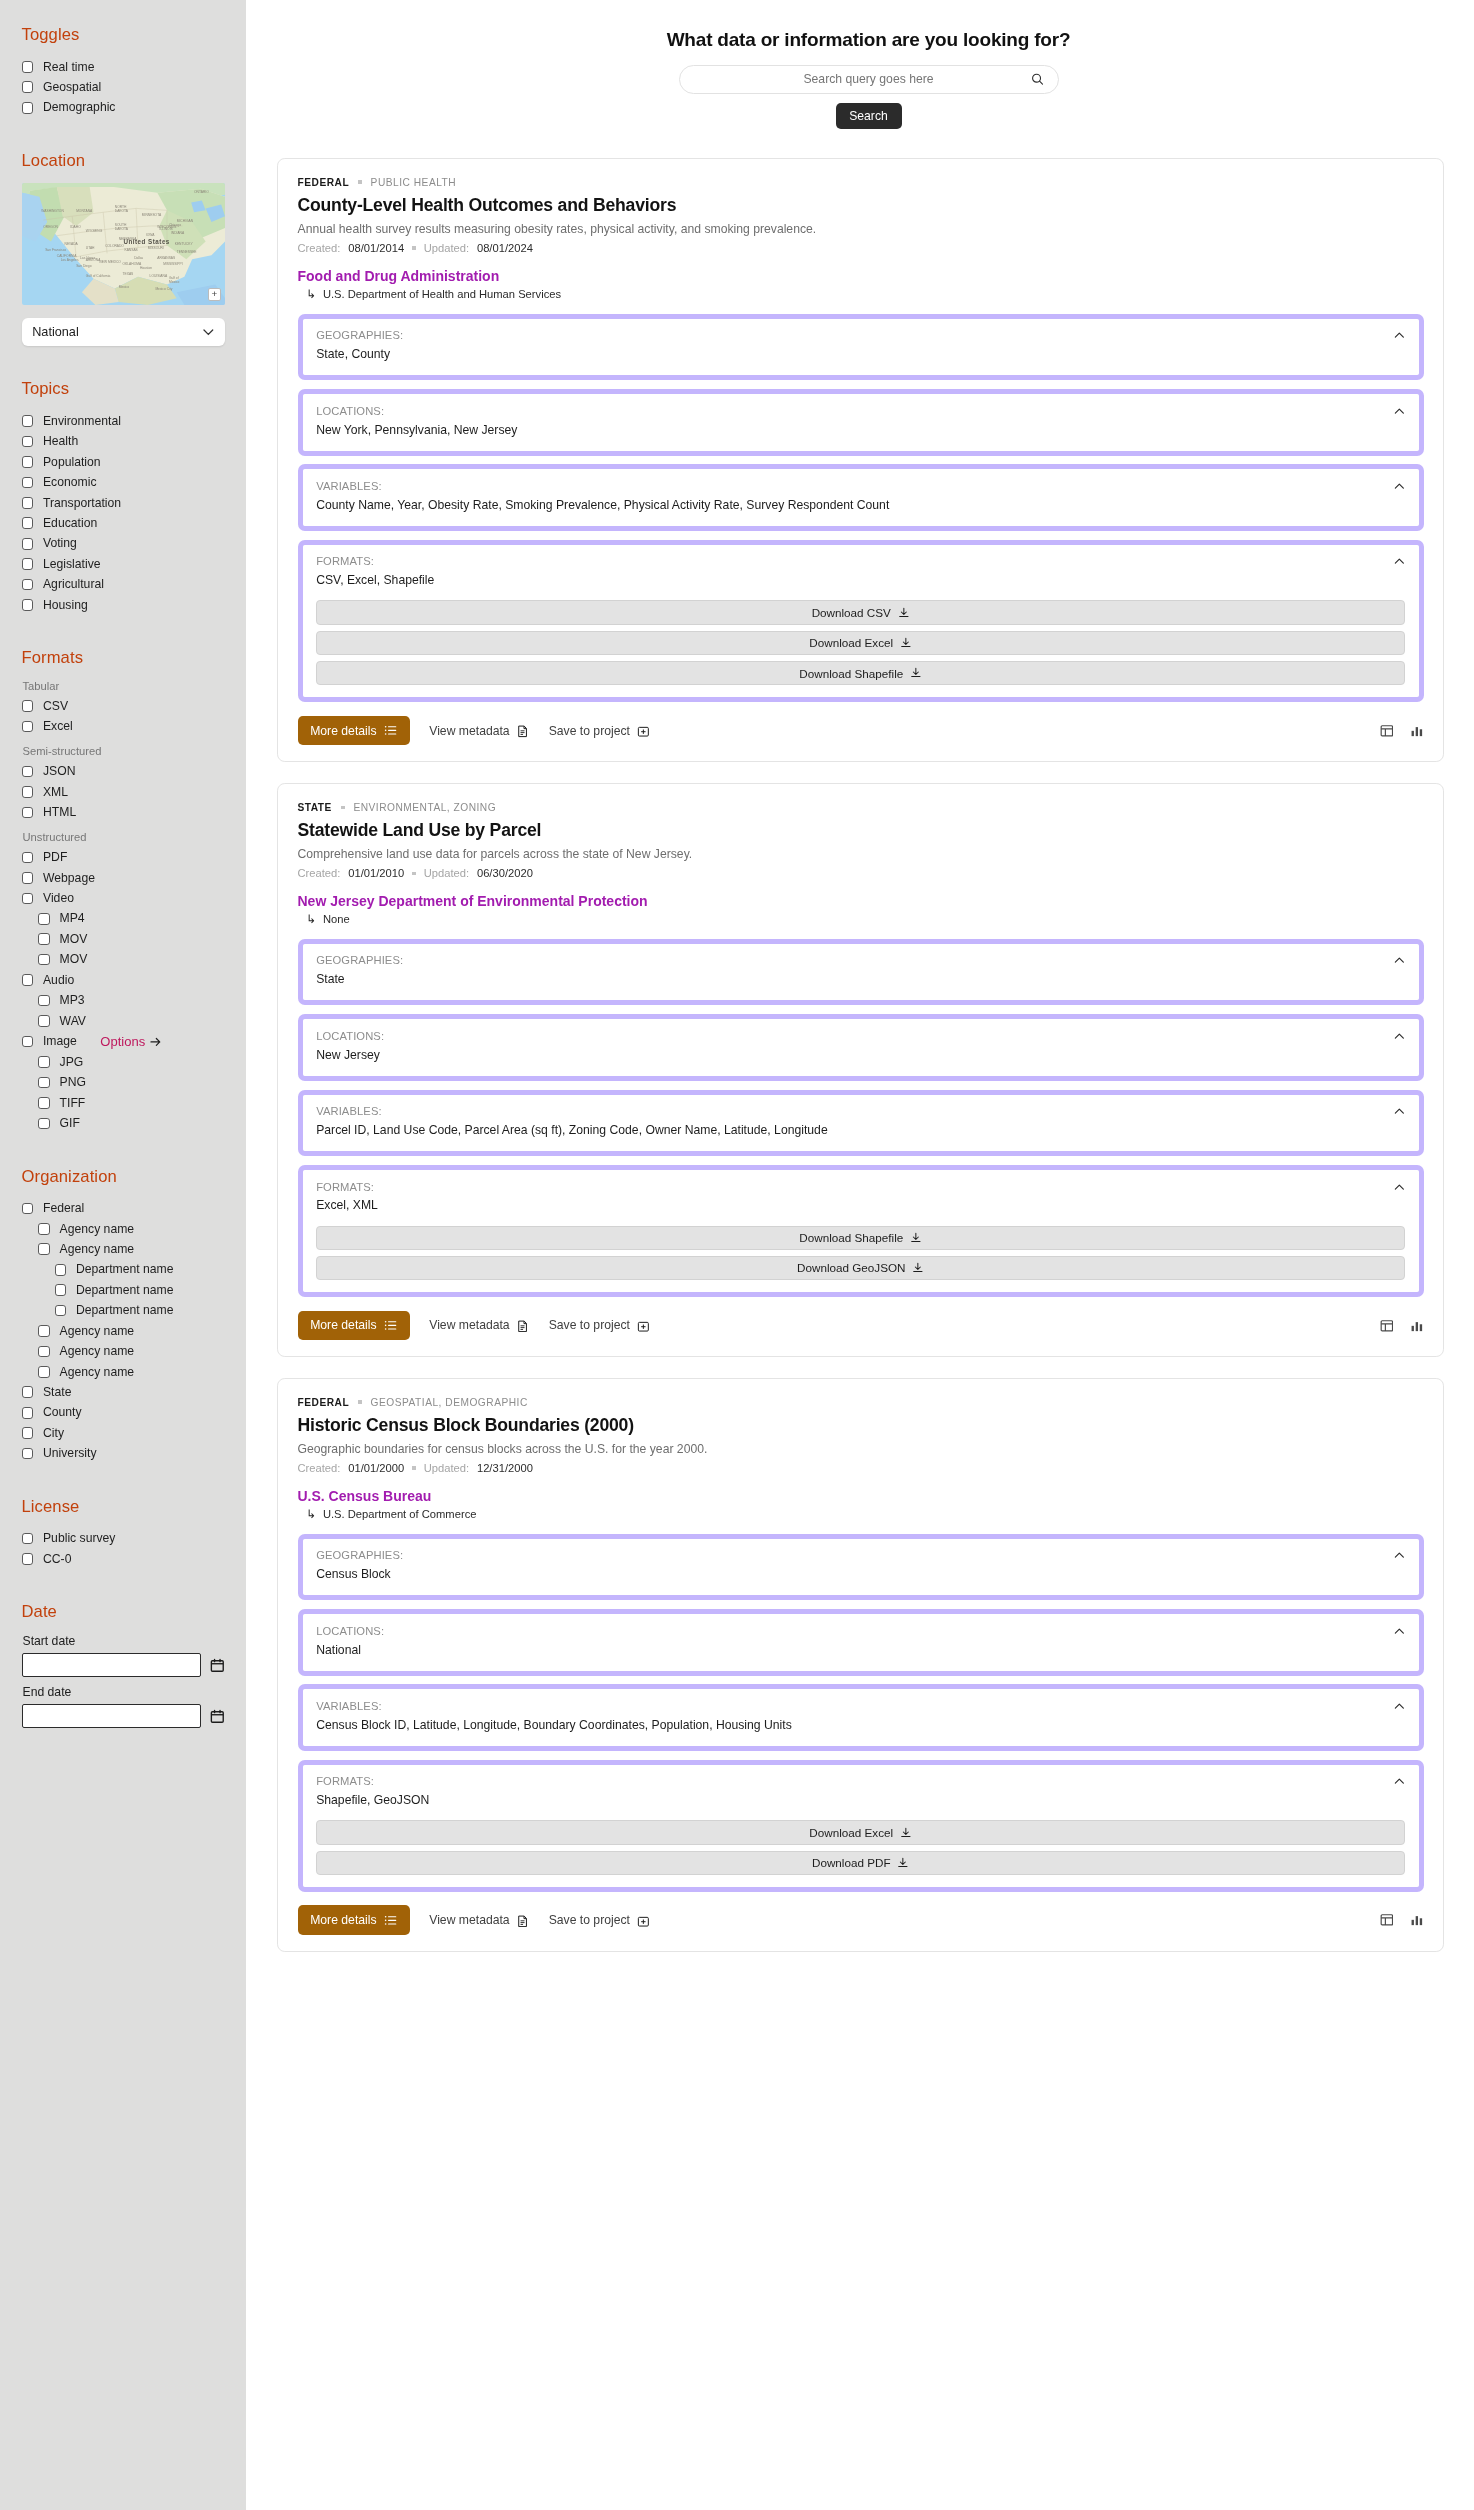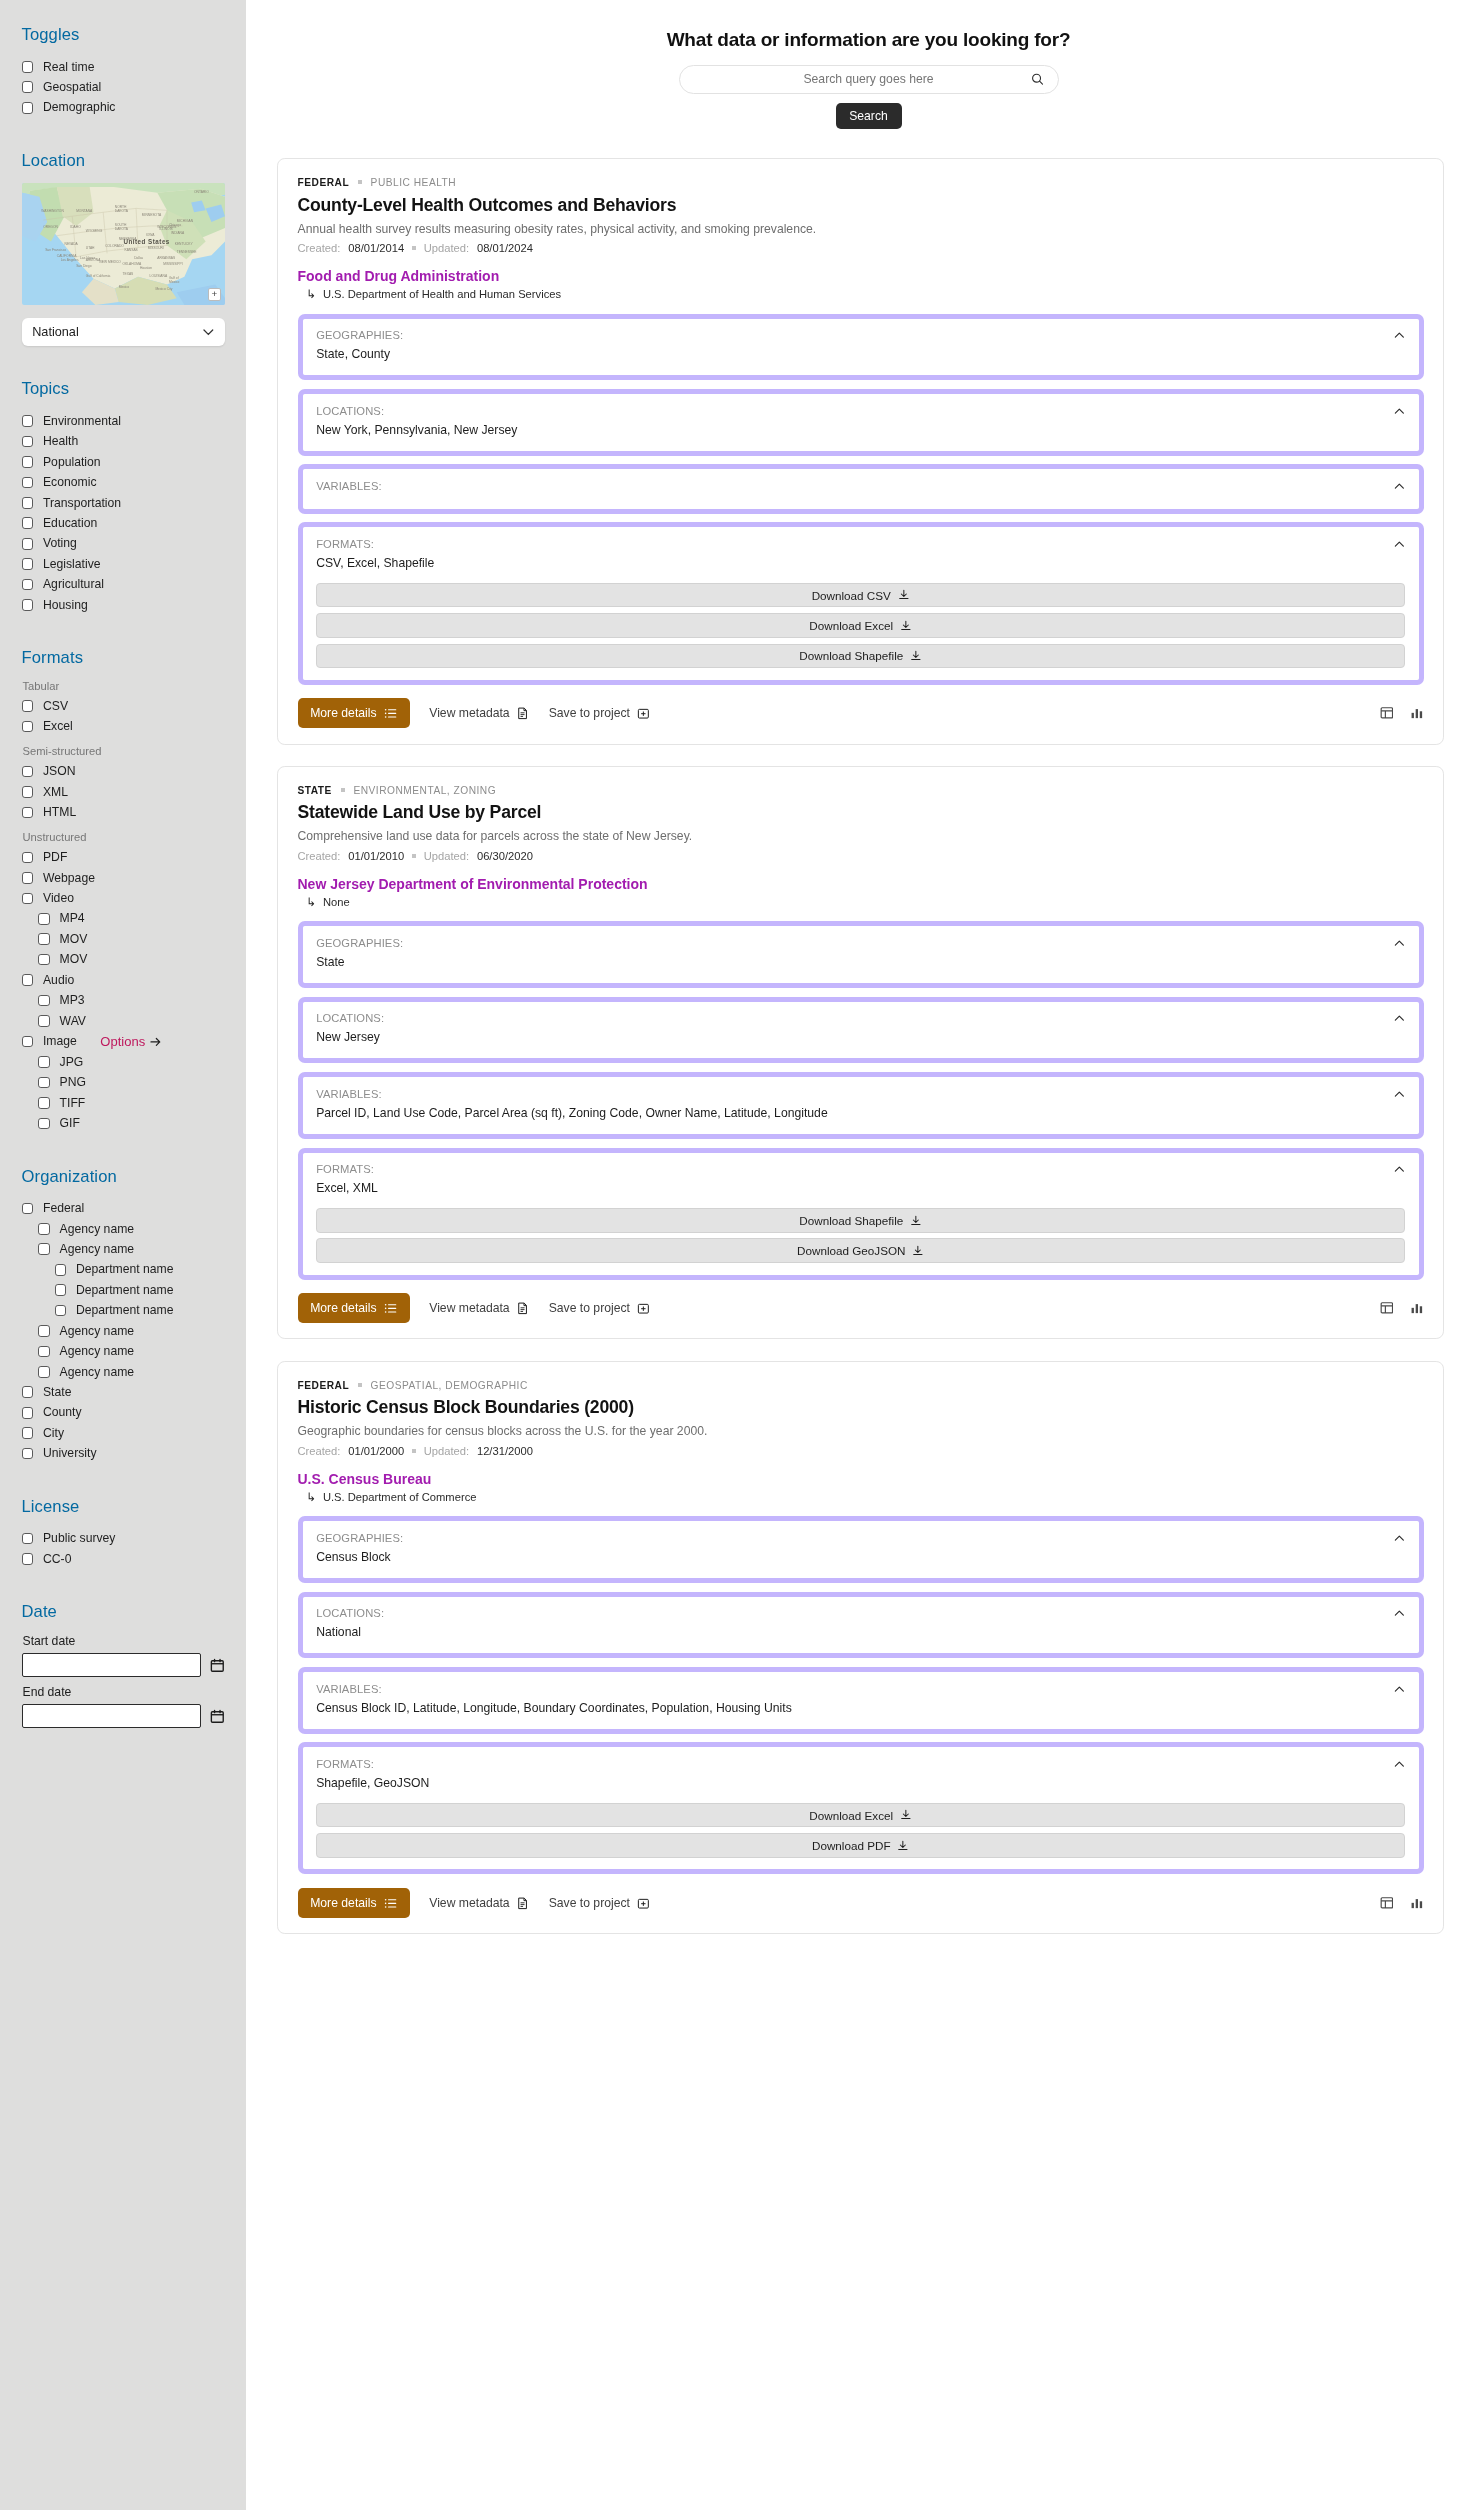--- a/index.html
+++ b/index.html
@@ -16,21 +16,21 @@
   .sidebar {
     width: 246px;
     flex: 0 0 246px;
     background: #dededd;
     padding: 25px 0 39px 0;
     overflow: hidden;
   }
   .side-inner { padding: 0 21.5px; }
   .section-title {
     font-size: 16.6px;
-    color: #0369a1;
+    color: #c2410c;
     font-weight: 400;
     margin: 0 0 11.7px 0;
     letter-spacing: 0.1px;
   }
   .section-title.spaced { margin-top: 33px; }
   .sub-label {
     font-size: 11.2px;
     color: #777;
     margin: 8.8px 0 3.9px 1px;
     font-weight: 400;
@@ -682,20 +682,21 @@
         </div>
         <div class="acc">
           <div class="acc-label">LOCATIONS:</div>
           <div class="acc-value">New York, Pennsylvania, New Jersey</div>
           <svg class="acc-chev" viewBox="0 0 12 12">
             <path d="M1.5 8 L6 3.5 L10.5 8" stroke="#2b2b2b" stroke-width="1.3" fill="none" stroke-linecap="round" stroke-linejoin="round"></path>
           </svg>
         </div>
         <div class="acc">
           <div class="acc-label">VARIABLES:</div>
+          <div class="acc-value">County Name, Year, Obesity Rate, Smoking Prevalence, Physical Activity Rate, Survey Respondent Count</div>
           <svg class="acc-chev" viewBox="0 0 12 12">
             <path d="M1.5 8 L6 3.5 L10.5 8" stroke="#2b2b2b" stroke-width="1.3" fill="none" stroke-linecap="round" stroke-linejoin="round"></path>
           </svg>
         </div>
         <div class="acc">
           <div class="acc-label">FORMATS:</div>
           <div class="acc-value">CSV, Excel, Shapefile</div>
           <svg class="acc-chev" viewBox="0 0 12 12">
             <path d="M1.5 8 L6 3.5 L10.5 8" stroke="#2b2b2b" stroke-width="1.3" fill="none" stroke-linecap="round" stroke-linejoin="round"></path>
           </svg>

